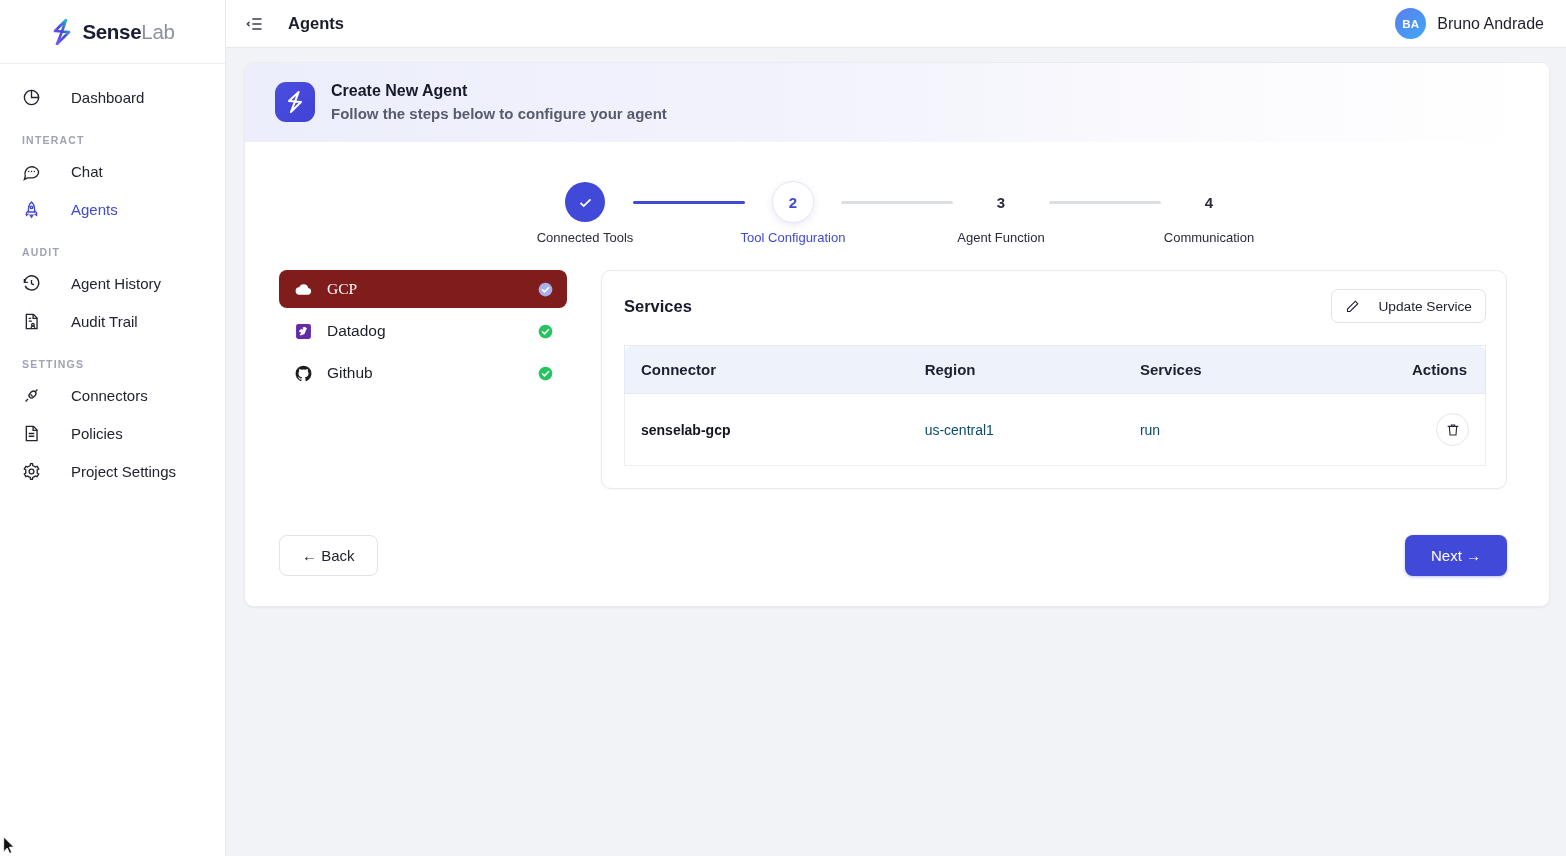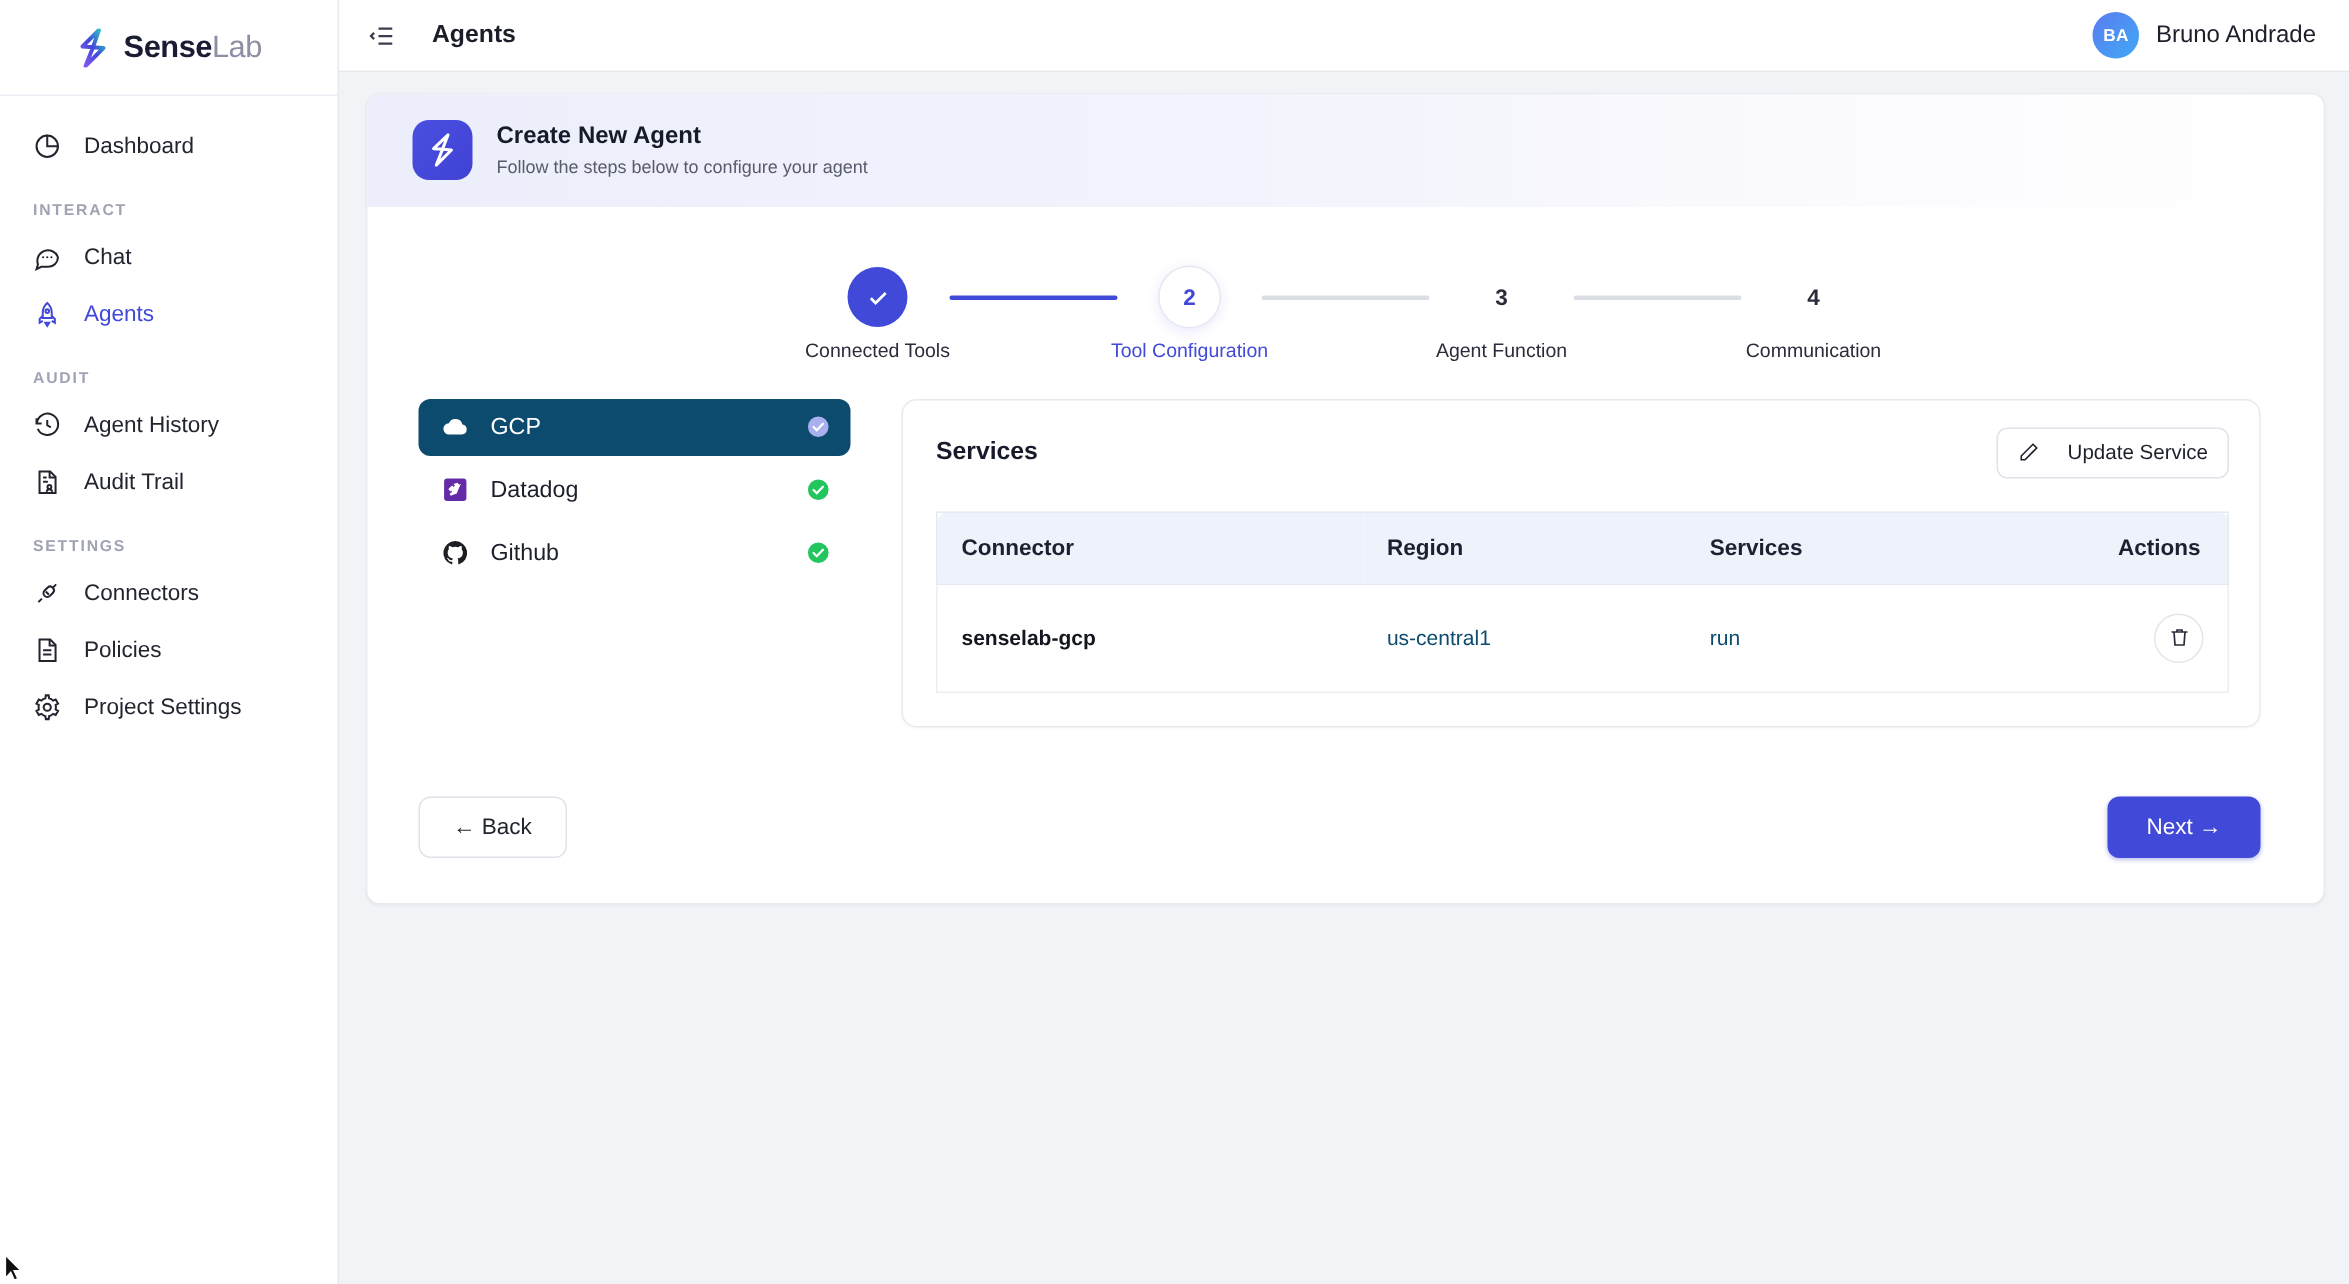--- a/index.html
+++ b/index.html
@@ -30,21 +30,21 @@
   .brand-text .b1 { font-weight: 700; color: #1a1c33; }
   .brand-text .b2 { font-weight: 400; color: #8d90a3; }
 
   .nav { padding: 14px 0 0 0; }
   .nav-group-label {
     font-size: 10.5px; font-weight: 700; letter-spacing: 1.2px;
     color: #9fa3b4; padding: 0 0 6px 22px; text-transform: uppercase;
   }
   .nav-group { margin-top: 18px; }
   .nav-item {
-    display: flex; align-items: center; gap: 15px;
+    display: flex; align-items: center; gap: 30px;
     height: 38px; padding: 0 22px;
     font-size: 15px; color: #22242f; cursor: pointer;
   }
   .nav-item .ico { width: 19px; height: 19px; flex: 0 0 19px; display:block; }
   .nav-item.active { color: #4049d8; }
   .nav-item.active .ico { color: #4049d8; }
 
   
   .main { flex: 1 1 auto; display: flex; flex-direction: column; min-width: 0; background:#f2f3f7; }
   .topbar {
@@ -78,21 +78,21 @@
     padding: 17px 22px 18px 30px;
     background: linear-gradient(90deg, #eceefb 0%, #f2f3fc 45%, #fbfbfe 75%, #ffffff 100%);
   }
   .wizard-badge {
     width: 40px; height: 40px; border-radius: 11px;
     background: linear-gradient(135deg, #4b4fe0 0%, #3f42d4 100%);
     display: flex; align-items: center; justify-content: center;
     flex: 0 0 40px;
   }
   .wizard-title { font-size: 16px; font-weight: 700; color: #171a2b; line-height: 1.35; }
-  .wizard-sub { font-size: 12px; color: #585b6e; line-height: 1.45; margin-top:1px; }
+  .wizard-sub { font-size: 15px; color: #585b6e; line-height: 1.45; margin-top:1px;font-weight:bold; }
 
   
   .stepper {
     display: flex; align-items: flex-start; justify-content: center;
     padding: 40px 0 6px 0;
   }
   .step { position: relative; width: 96px; display: flex; flex-direction: column; align-items: center; }
   .step-bubble {
     width: 40px; height: 40px; border-radius: 50%;
     display: flex; align-items: center; justify-content: center;
@@ -114,21 +114,21 @@
   .connector-line.empty { background: #dcdee6; }
 
   
   .wizard-body { display: flex; gap: 34px; padding: 18px 42px 0 34px; }
   .conn-list { width: 288px; flex: 0 0 288px; padding-top: 0; }
   .conn-item {
     display: flex; align-items: center; gap: 14px;
     height: 38px; padding: 0 14px; margin-bottom: 4px;
     border-radius: 8px; font-size: 15.5px; color: #1d1f2b; cursor: pointer;
   }
-  .conn-item.selected { background: #0c4a6e; color: #fff; }
+  .conn-item.selected { background: #7f1d1d; color: #fff; font-family: Liberation Serif, serif; }
   .conn-icon { width: 20px; height: 20px; flex: 0 0 20px; display: flex; align-items:center; justify-content:center; }
   .conn-name { flex: 1 1 auto; }
   .badge-check { width: 15px; height: 15px; flex: 0 0 15px; }
 
   .services-card {
     flex: 1 1 auto; min-width: 0;
     border: 1px solid #e9eaf0; border-radius: 10px;
     background: #fff; padding: 18px 20px 22px 22px;
     box-shadow: 0 1px 2px rgba(20,22,45,.03);
   }

